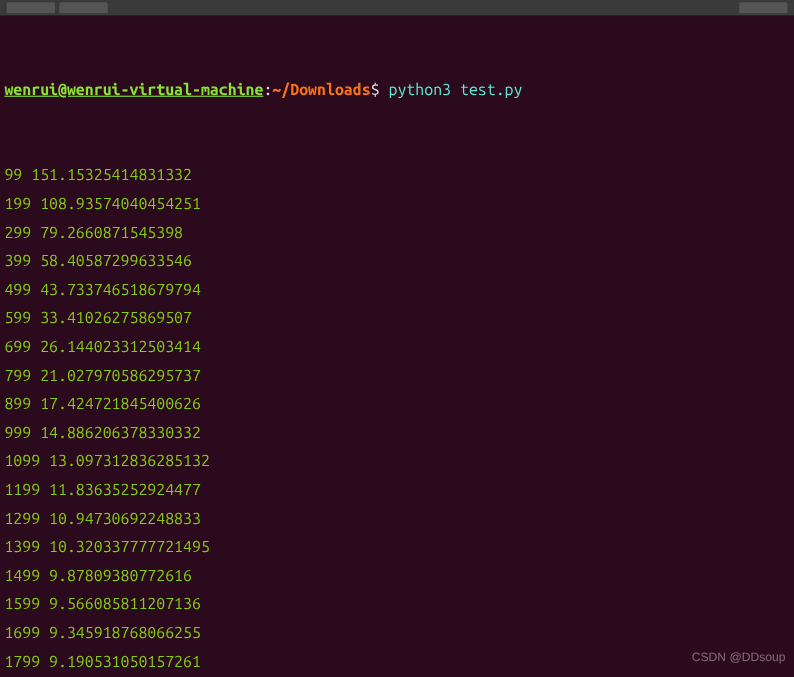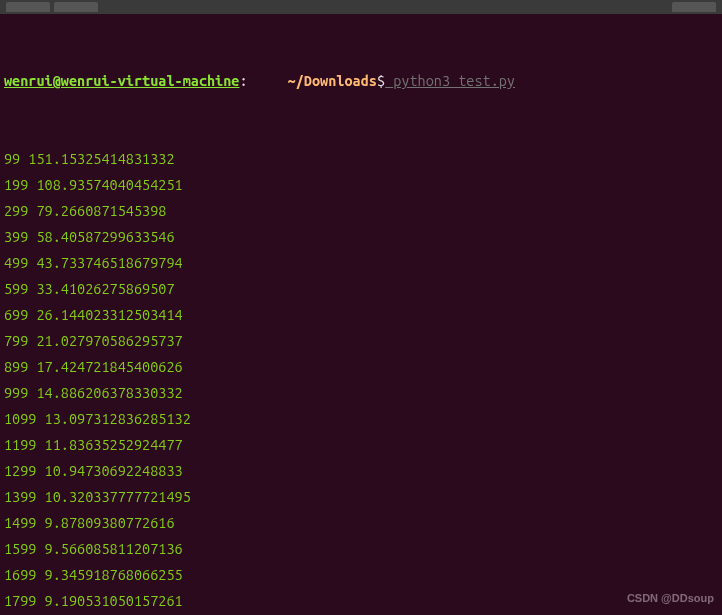--- a/index.html
+++ b/index.html
@@ -29,32 +29,31 @@
   }
   .tab-stub.right { margin-left: auto; }
   .terminal {
     padding: 2px 4px 0 4px;
     color: #e6e1e6;
     white-space: pre-wrap;
     word-break: break-all;
   }
   .prompt-user { color: #8ae234; font-weight: bold; text-decoration: underline; }
   .prompt-colon { color: #e6e1e6; }
-  .prompt-path { color: #fdba74; font-weight: bold; margin-left: 40px; }
+  .prompt-path { color: #f97316; font-weight: bold; }
   .prompt-dollar { color: #e6e1e6; }
-  .cmd { color: #737373; text-decoration: underline; }
+  .cmd { color: #5eead4; }
   .out-row { color: #84cc16; }
   .watermark {
     position: absolute;
     right: 8px;
     bottom: 4px;
     font-family: Arial, sans-serif;
     font-size: 11px;
     color: rgba(230,220,230,0.45);
-    font-weight: bold;
   }
 </style>
 </head>
 <body>
 
 <div class="titlebar">
   <div class="tab-stub"></div>
   <div class="tab-stub"></div>
   <div class="tab-stub right"></div>
 </div>

